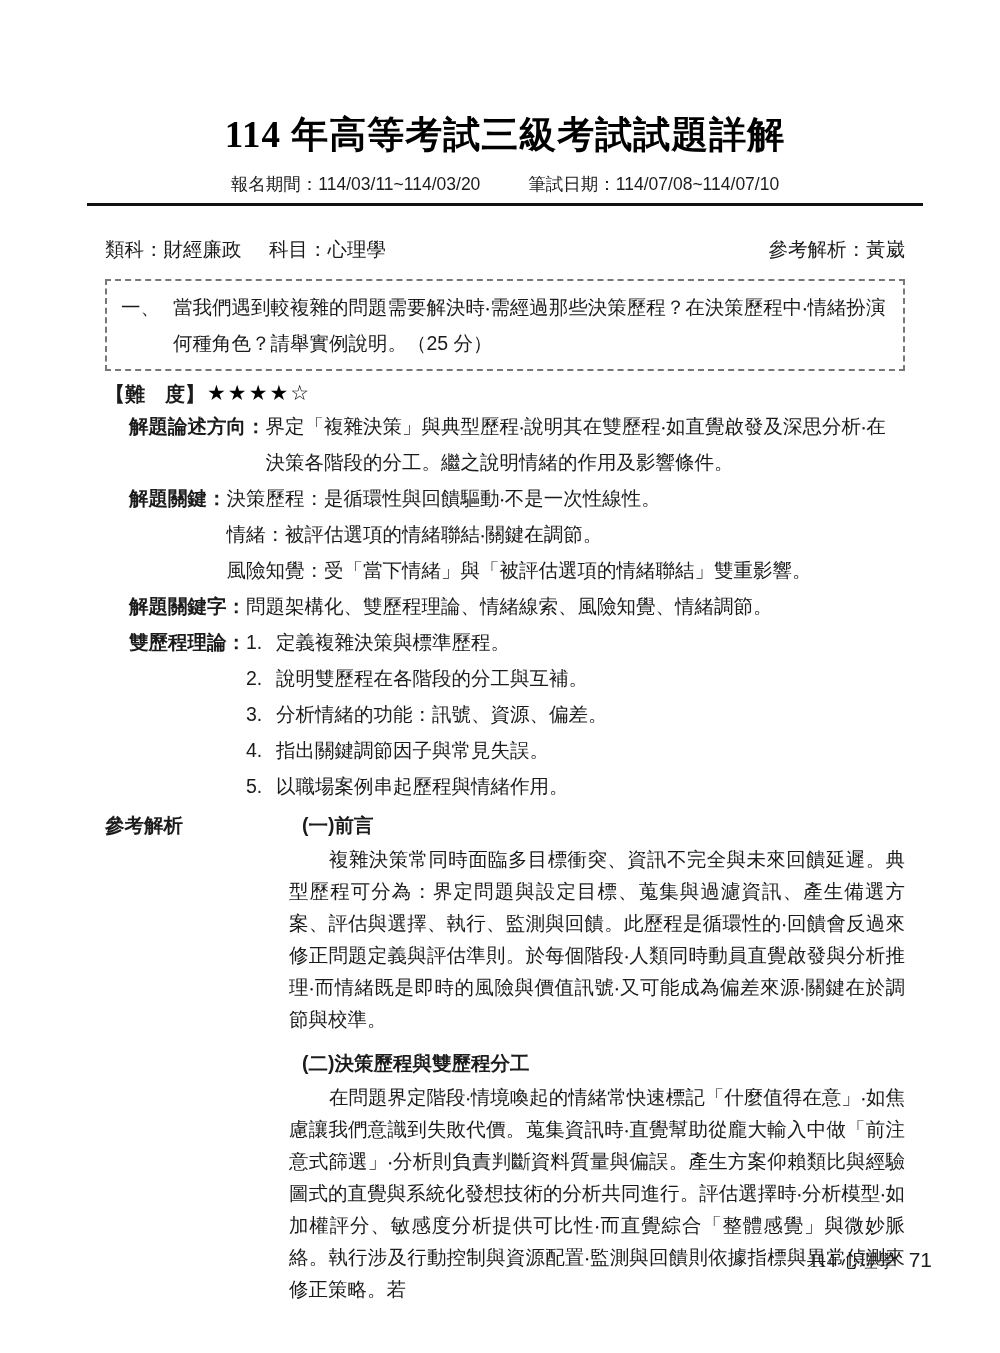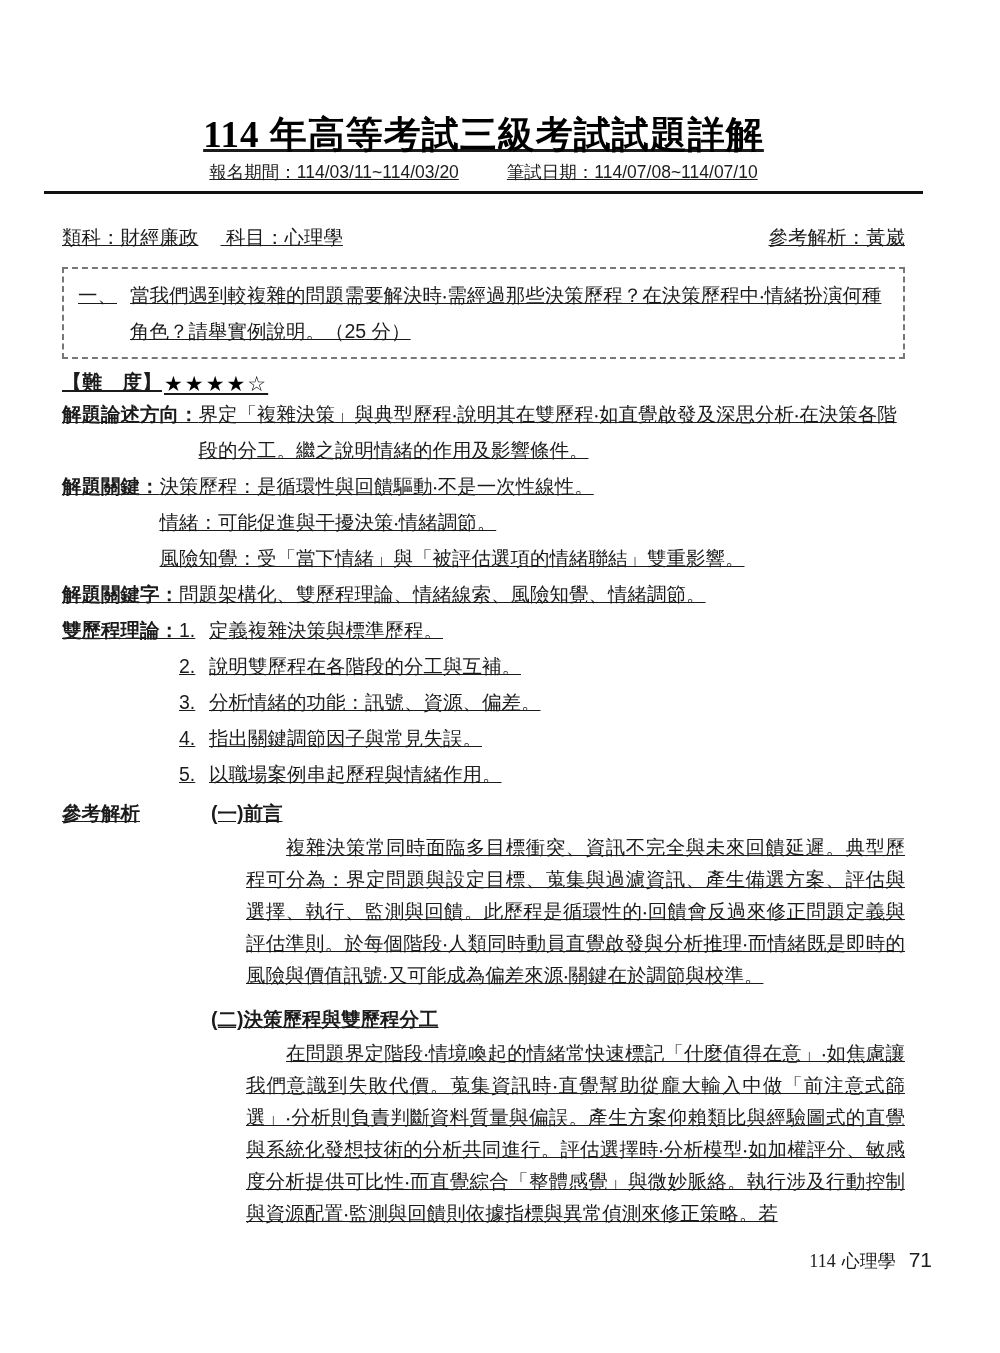--- a/index.html
+++ b/index.html
@@ -7,32 +7,33 @@
   .page {
     position: relative;
     width: 1000px;
     height: 1353px;
     margin: 0 auto;
     background: #ffffff;
     color: #1b1b1b;
     font-family: "Liberation Sans", sans-serif;
     overflow: hidden;
   }
-  .content { padding: 0 95px 0 62px; text-decoration: underline; }
+  .content { padding: 0 95px 0 105px; }
 
   .title {
     margin-top: 110px;
     text-align: center;
     font-family: "Liberation Serif", serif;
     font-weight: bold;
     font-size: 37px;
     letter-spacing: 1px;
     color: #000;
   }
   .dates {
+    margin-top: 12px;
     display: flex;
     justify-content: center;
     gap: 48px;
     font-size: 17.5px;
     color: #1b1b1b;
   }
   .rule {
     margin: 7px -18px 0 -18px;
     height: 3px;
     background: #111;
@@ -54,47 +55,47 @@
     font-size: 19.5px;
     line-height: 36px;
   }
   .qnum { width: 52px; flex: 0 0 52px; }
   .qtext { flex: 1; }
 
   .diffrow {
     margin-top: 10px;
     font-size: 20px;
     display: flex;
-    align-items: flex-end;
+    align-items: flex-start;
   }
   .diffrow .label { font-weight: bold; }
   .stars { font-size: 21px; letter-spacing: 2px; margin-left: 2px; color: #000; }
 
   .overview {
     margin-top: 6px;
     font-size: 19.5px;
     line-height: 36px;
   }
 
   .row {
     display: flex;
     font-size: 19.5px;
     line-height: 36px;
   }
-  .row .label { font-weight: bold; white-space: nowrap; }
+  .row .label { font-weight: bold; white-space: nowrap; margin-left: 24px; }
   .row .rcontent { flex: 1; }
 
   .step { display: flex; }
   .step .num { width: 30px; flex: 0 0 30px; }
   .step .stext { flex: 1; }
 
   .analysis { display: flex; margin-top: 5px; font-size: 19.5px; gap: 44px; }
   .analysis .alabel { width: 105px; flex: 0 0 105px; font-weight: bold; line-height: 32px; }
   .analysis .acontent { flex: 1; }
-  .aheading { font-weight: bold; line-height: 32px; }
+  .aheading { font-weight: bold; line-height: 32px; margin-left: 48px; }
   .aheading.second { margin-top: 12px; }
   .apara {
     margin-left: 35px;
     text-indent: 40px;
     line-height: 32px;
     text-align: justify;
     margin-top: 2px;
   }
 
   .footer {
@@ -144,21 +145,21 @@
 
     <div class="row">
       <span class="label">解題論述方向：</span>
       <div class="rcontent">界定「複雜決策」與典型歷程‧說明其在雙歷程‧如直覺啟發及深思分析‧在決策各階段的分工。繼之說明情緒的作用及影響條件。</div>
     </div>
 
     <div class="row">
       <span class="label">解題關鍵：</span>
       <div class="rcontent">
         <div>決策歷程：是循環性與回饋驅動‧不是一次性線性。</div>
-        <div>情緒：可能促進與干擾決策‧情緒調節。</div>
+        <div>情緒：被評估選項的情緒聯結‧關鍵在調節。</div>
         <div>風險知覺：受「當下情緒」與「被評估選項的情緒聯結」雙重影響。</div>
       </div>
     </div>
 
     <div class="row">
       <span class="label">解題關鍵字：</span>
       <div class="rcontent">問題架構化、雙歷程理論、情緒線索、風險知覺、情緒調節。</div>
     </div>
 
     <div class="row">

